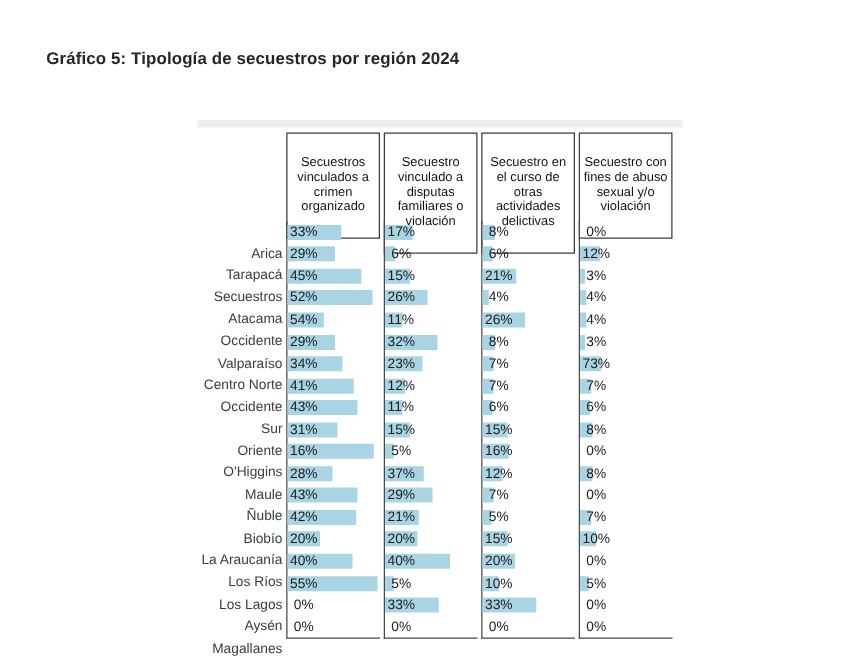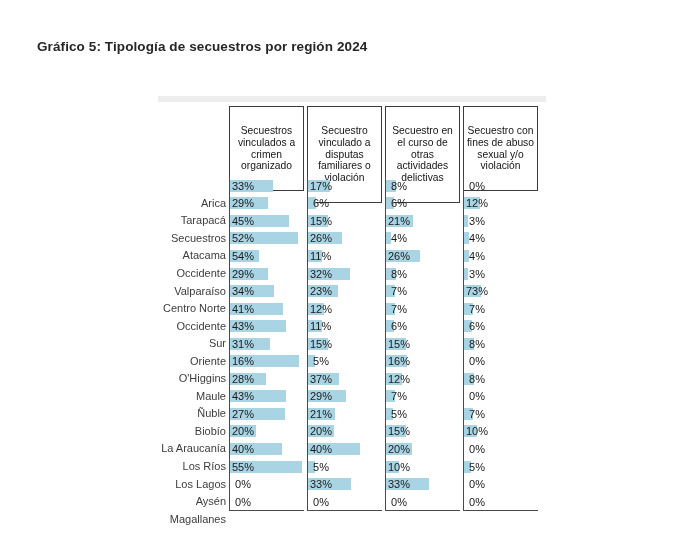--- a/index.html
+++ b/index.html
@@ -117,21 +117,21 @@
           <div class="cell">
             <div class="bar" style="width: 36.4px; background: rgb(169, 212, 228);"></div>
             <span class="val">28%</span>
           </div>
           <div class="cell">
             <div class="bar" style="width: 55.9px; background: rgb(169, 212, 228);"></div>
             <span class="val">43%</span>
           </div>
           <div class="cell">
             <div class="bar" style="width: 54.6px; background: rgb(169, 212, 228);"></div>
-            <span class="val">27%</span>
+            <span class="val">42%</span>
           </div>
           <div class="cell">
             <div class="bar" style="width: 26px; background: rgb(169, 212, 228);"></div>
             <span class="val">20%</span>
           </div>
           <div class="cell">
             <div class="bar" style="width: 52px; background: rgb(169, 212, 228);"></div>
             <span class="val">40%</span>
           </div>
           <div class="cell">

